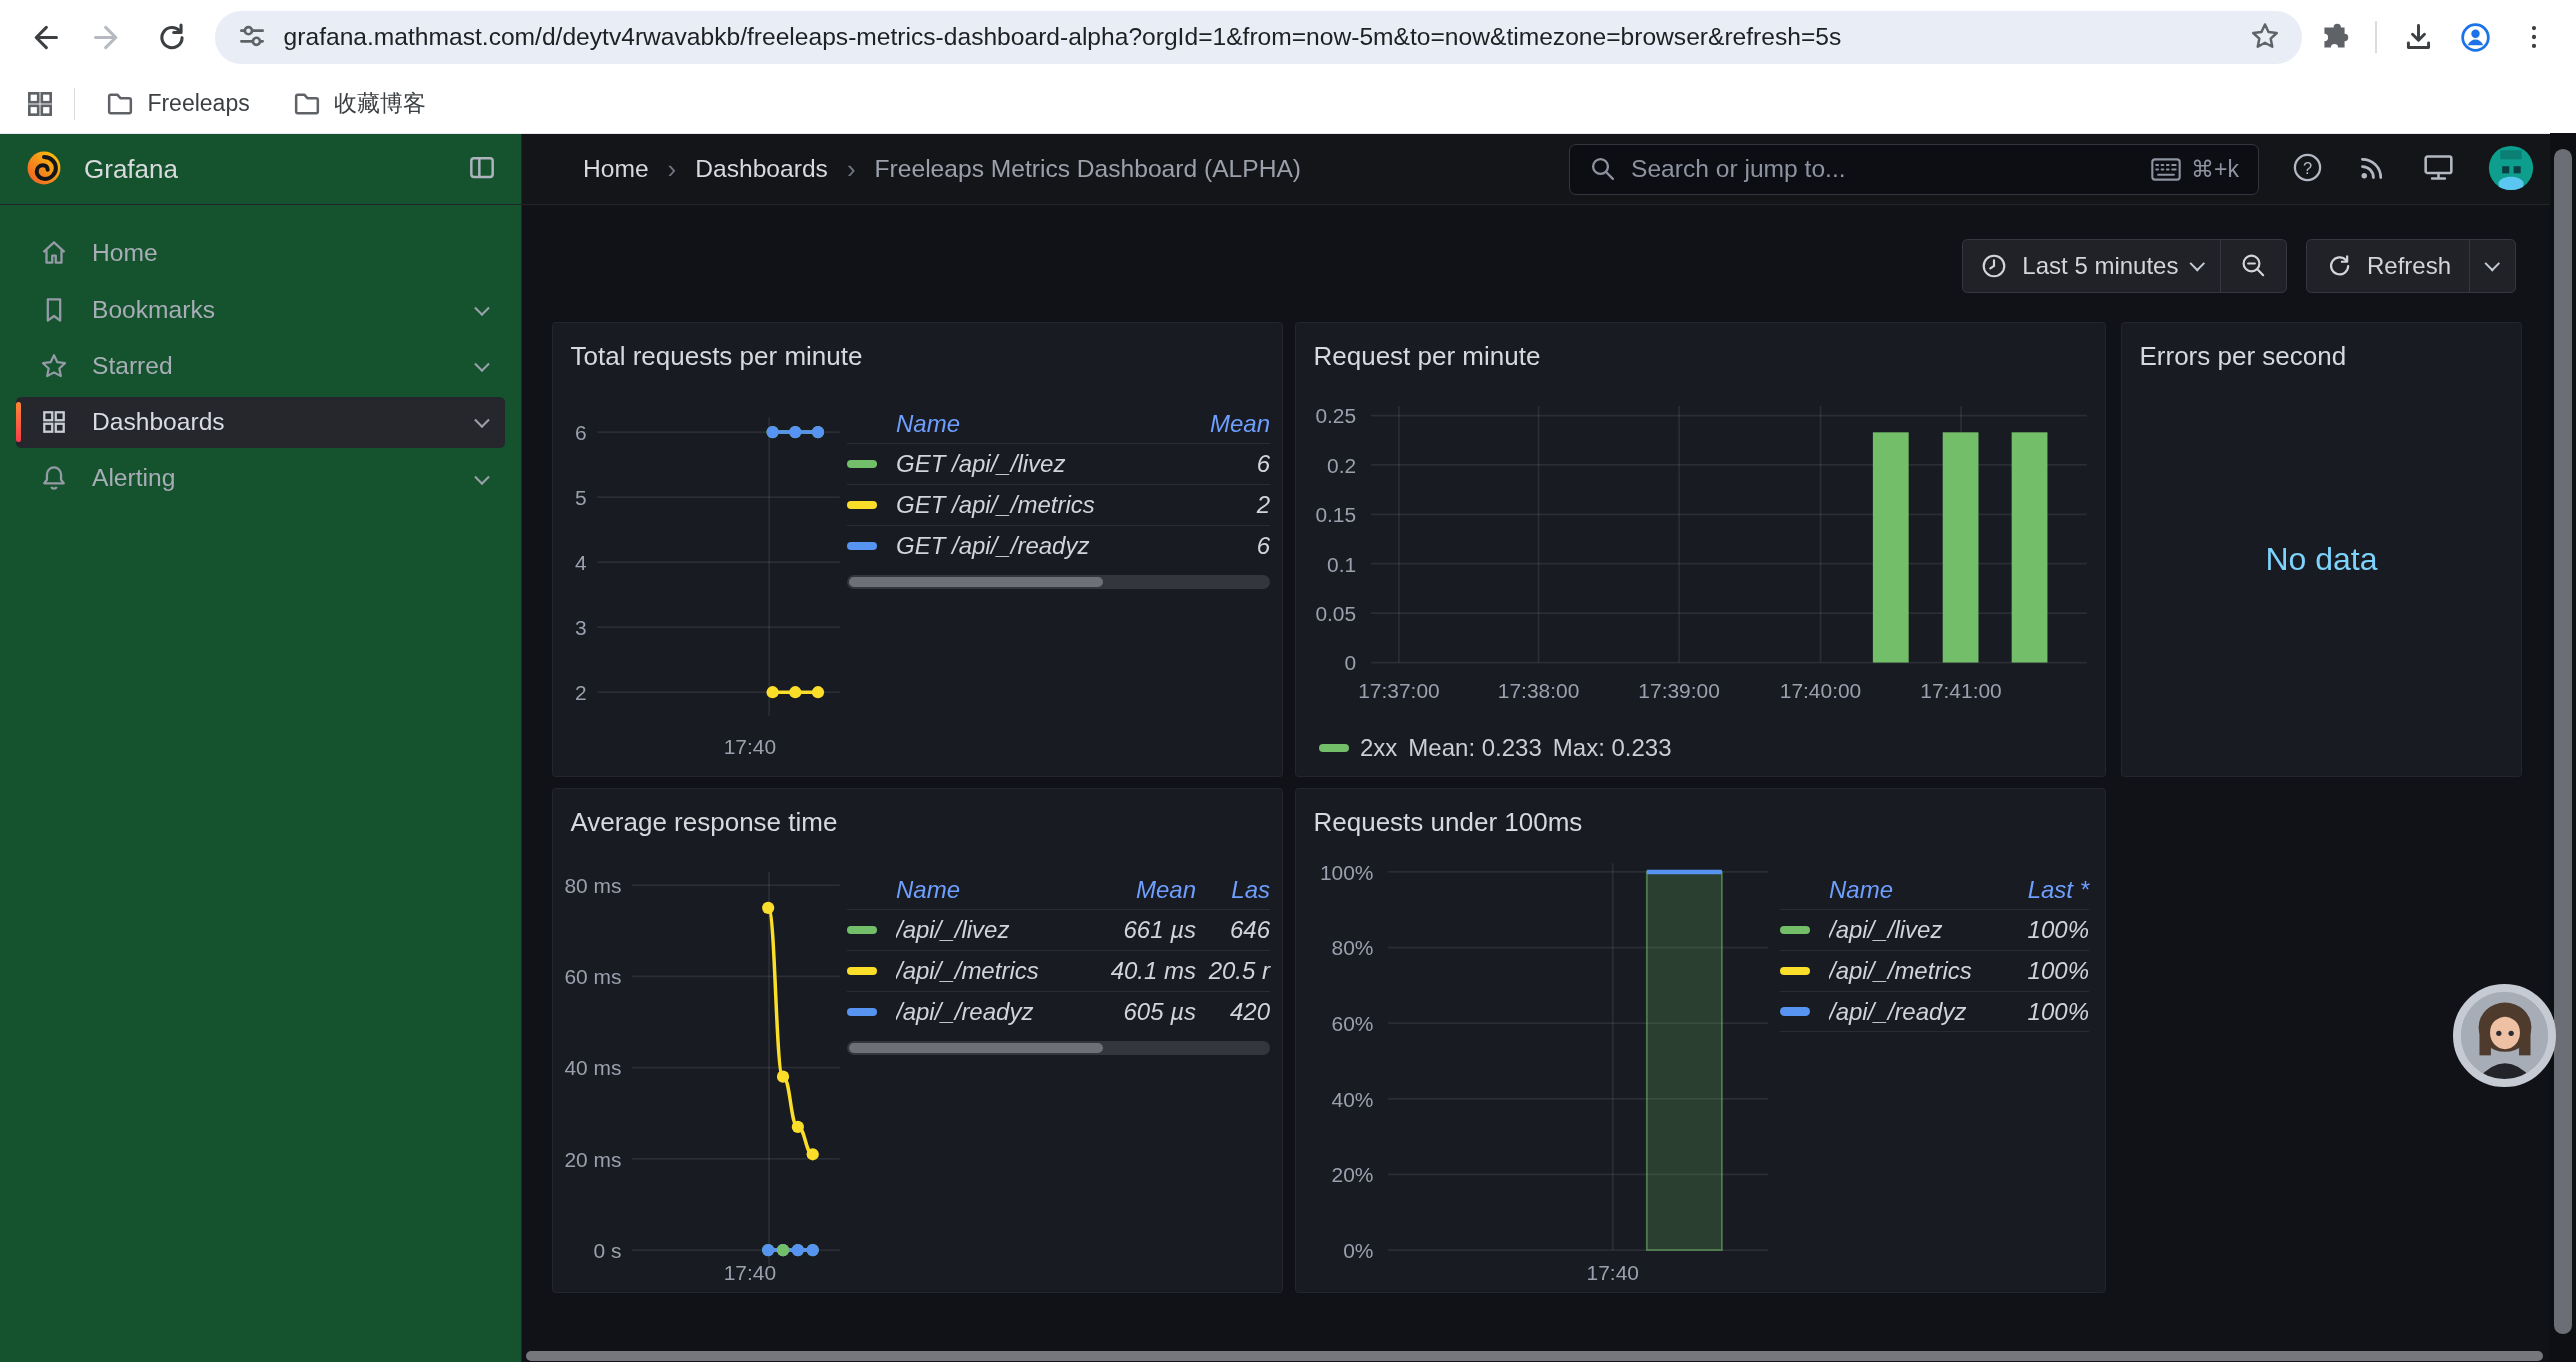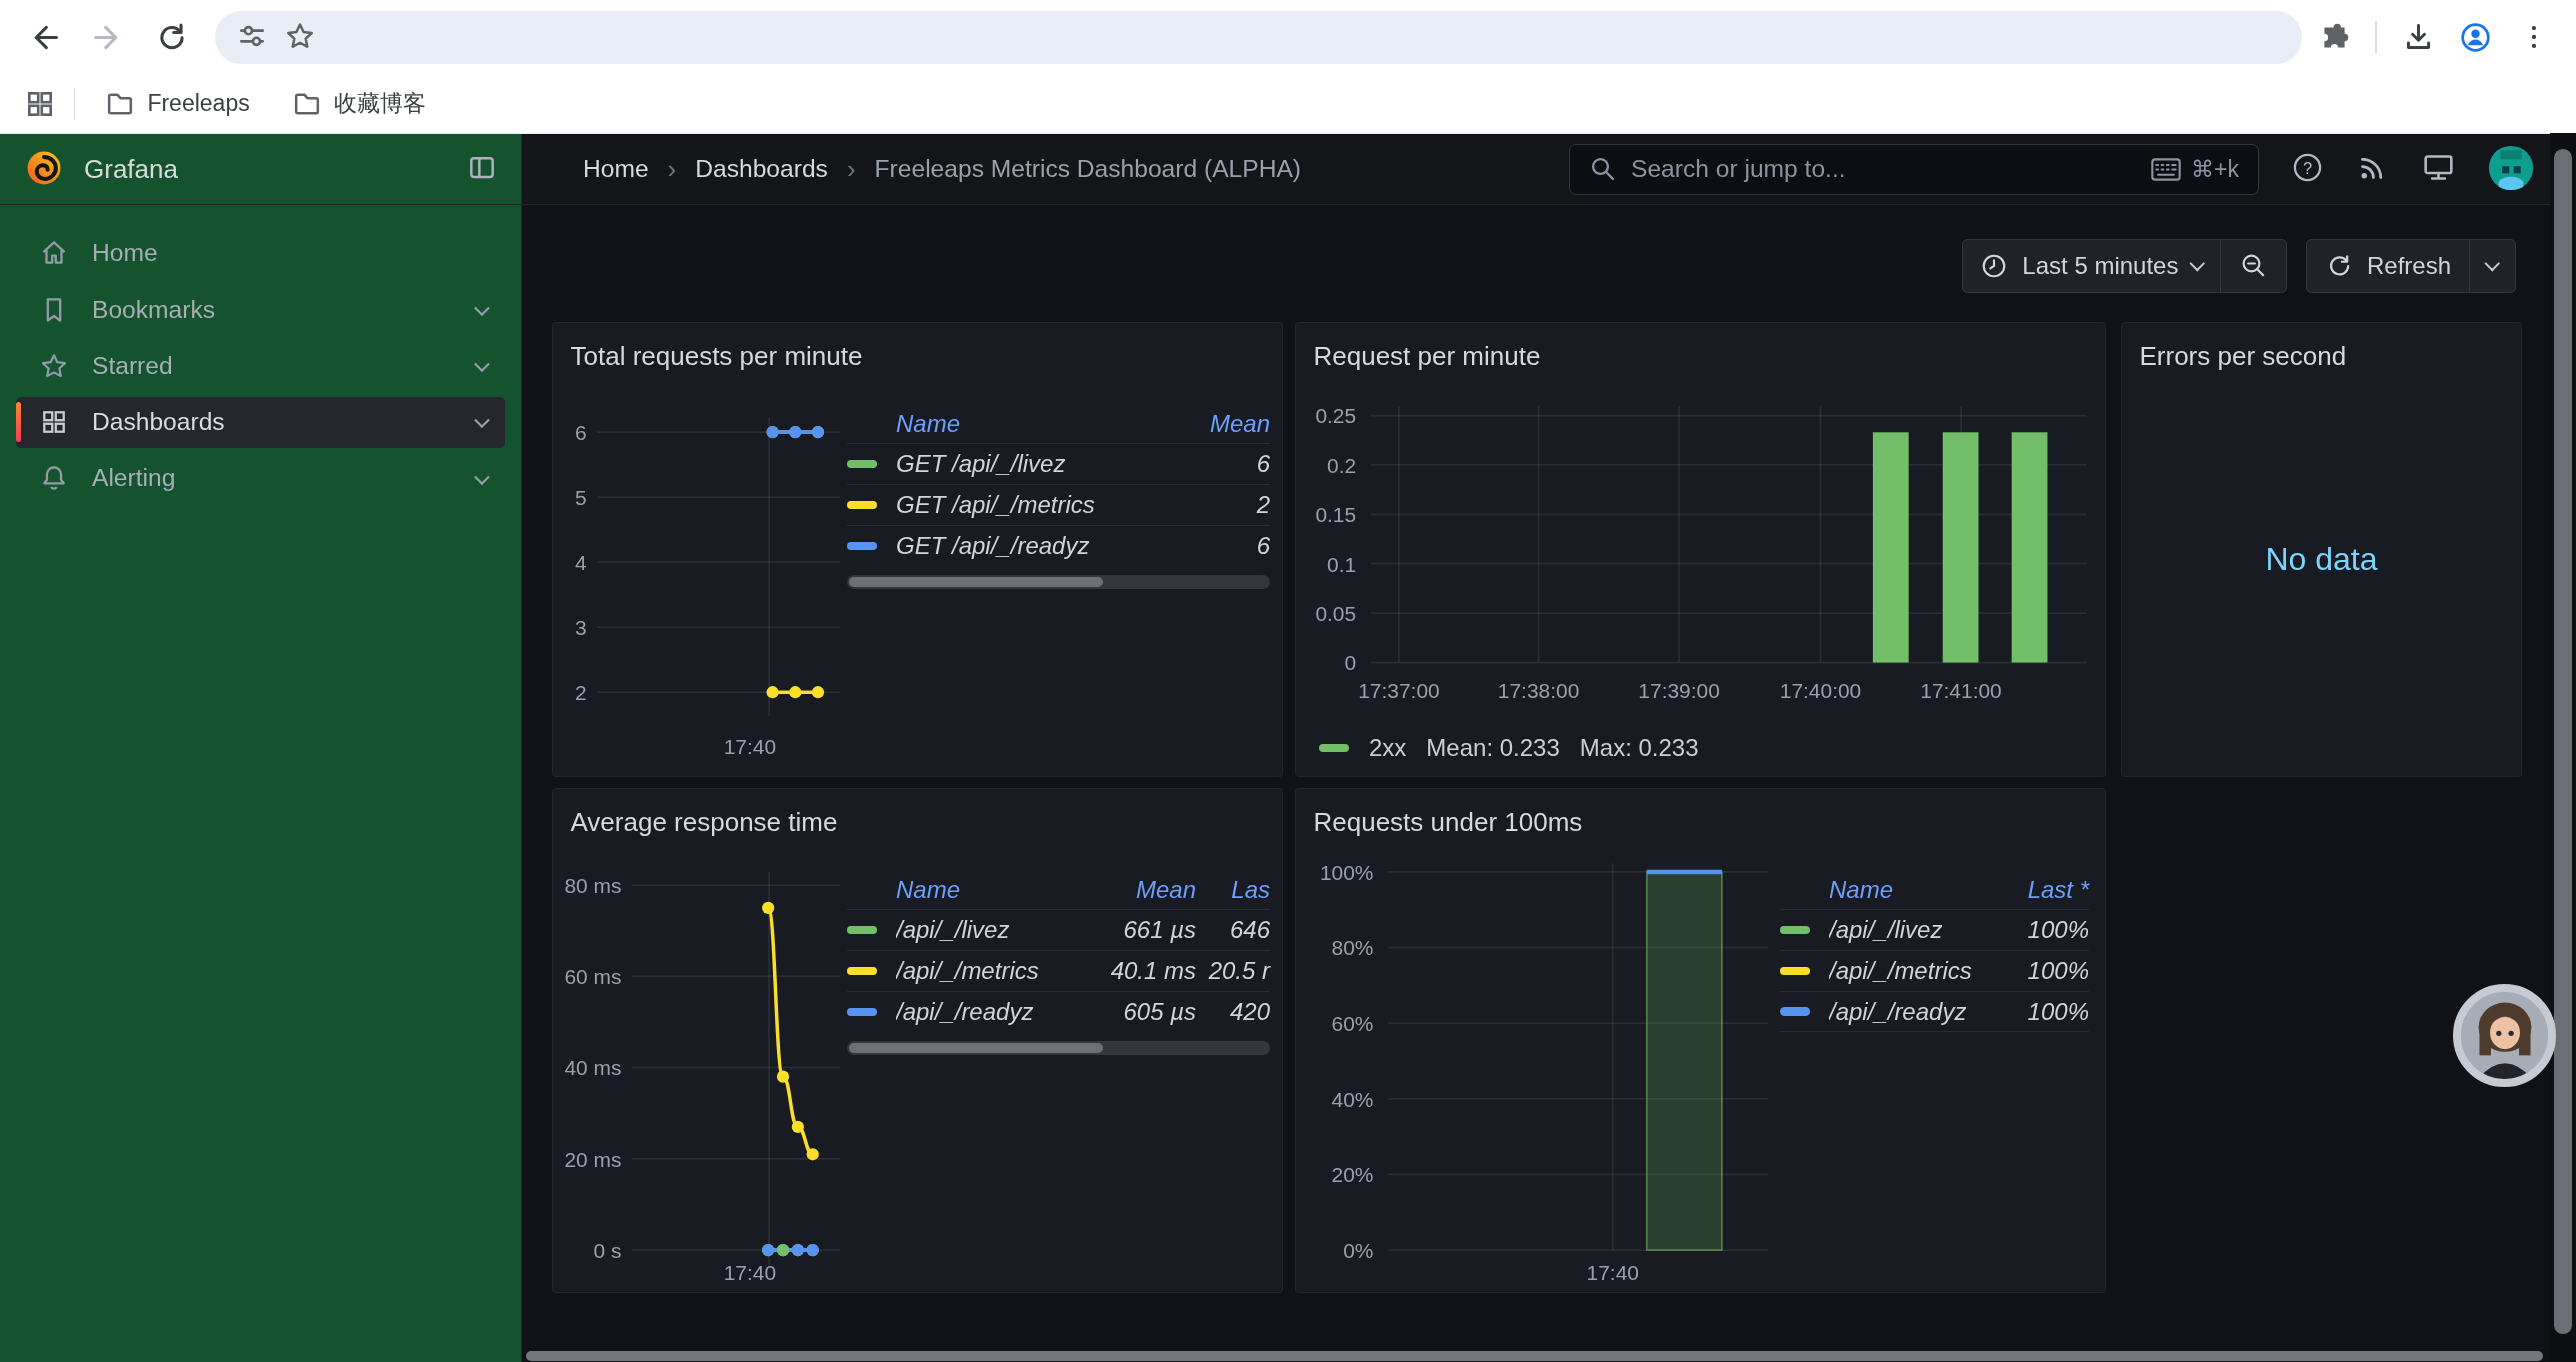--- a/index.html
+++ b/index.html
@@ -49,21 +49,21 @@
   .dashboard{position:relative;flex:1;background:#111218;overflow:hidden;}
   .time-controls{position:absolute;top:34px;right:60px;display:flex;gap:19px;z-index:5;}
   .tc-group{display:flex;height:54px;border:0.9px solid #36383f;border-radius:5.3px;background:#202227;color:#d3d5db;font-size:24px;}
   .tc-seg{display:flex;align-items:center;gap:14px;padding:0 17.5px;cursor:pointer;}
   .tc-seg + .tc-seg{border-left:0.9px solid #36383f;}
   .panel{position:absolute;background:#181b21;border:0.9px solid #23262c;border-radius:3.5px;}
   .panel h2{position:absolute;top:17.5px;left:17.5px;font-size:26px;font-weight:500;color:#d8d9dd;cursor:pointer;}
   svg.chart{position:absolute;inset:0;width:100%;height:100%;}
   svg text{font-family:"Liberation Sans",sans-serif;}
   .no-data{position:absolute;top:52%;left:0;right:0;transform:translateY(-50%);text-align:center;font-size:32px;color:#7dd3fc;}
-  .inline-legend{position:absolute;left:23px;bottom:14px;display:flex;align-items:center;gap:20px;font-size:24px;color:#ccced4;}
+  .inline-legend{position:absolute;left:23px;bottom:14px;display:flex;align-items:center;gap:11px;font-size:24px;color:#ccced4;}
   .lg-pill{display:inline-block;width:30px;height:8.8px;border-radius:4.4px;}
 
   .legend{position:absolute;font-size:24px;color:#d2d4da;font-style:italic;}
   .lg-head,.lg-row{display:flex;align-items:center;height:41px;}
   .lg-head{height:39px;color:#6e9fff;font-weight:500;}
   .lg-row{border-top:0.9px solid rgba(255,255,255,0.08);cursor:pointer;}
   .legend--bb .lg-row:last-child{border-bottom:0.9px solid rgba(255,255,255,0.08);}
   .lg-pillcol{width:49px;display:flex;align-items:center;}
   .lg-name{flex:1;white-space:nowrap;overflow:hidden;}
   .lg-col{text-align:right;white-space:nowrap;}
@@ -105,20 +105,21 @@
       </span>
     </div>
     <div class="url-pill">
       <span>
         <svg width="32" height="32" viewBox="0 0 36 36">
             <path d="M6 12h24M6 24h24" stroke="#5f6368" stroke-width="3" stroke-linecap="round"></path>
             <circle cx="14" cy="12" r="4" fill="#e9eef6" stroke="#5f6368" stroke-width="3"></circle>
             <circle cx="23" cy="24" r="4" fill="#e9eef6" stroke="#5f6368" stroke-width="3"></circle>
           </svg>
       </span>
+      <span class="url-text">grafana.mathmast.com/d/deytv4rwavabkb/freeleaps-metrics-dashboard-alpha?orgId=1&amp;from=now-5m&amp;to=now&amp;timezone=browser&amp;refresh=5s</span>
       <span>
         <svg width="32" height="32" viewBox="0 0 36 36">
             <path d="M18 5l4 8.4 9.2 1.2-6.8 6.4 1.8 9.1L18 25.6 9.8 30.1l1.8-9.1-6.8-6.4L14 13.4z" fill="none" stroke="#5f6368" stroke-width="2.8" stroke-linejoin="round"></path>
           </svg>
       </span>
     </div>
     <div class="toolbar-right">
       <span class="tbicon">
         <svg width="33" height="33" viewBox="0 0 36 36">
             <path d="M12 7h5a4 4 0 0 1 8 0h4v7a4 4 0 0 1 0 8v7h-7a4 4 0 0 0-8 0H7v-7a4 4 0 0 0 0-8V7z" fill="#5f6368"></path>

